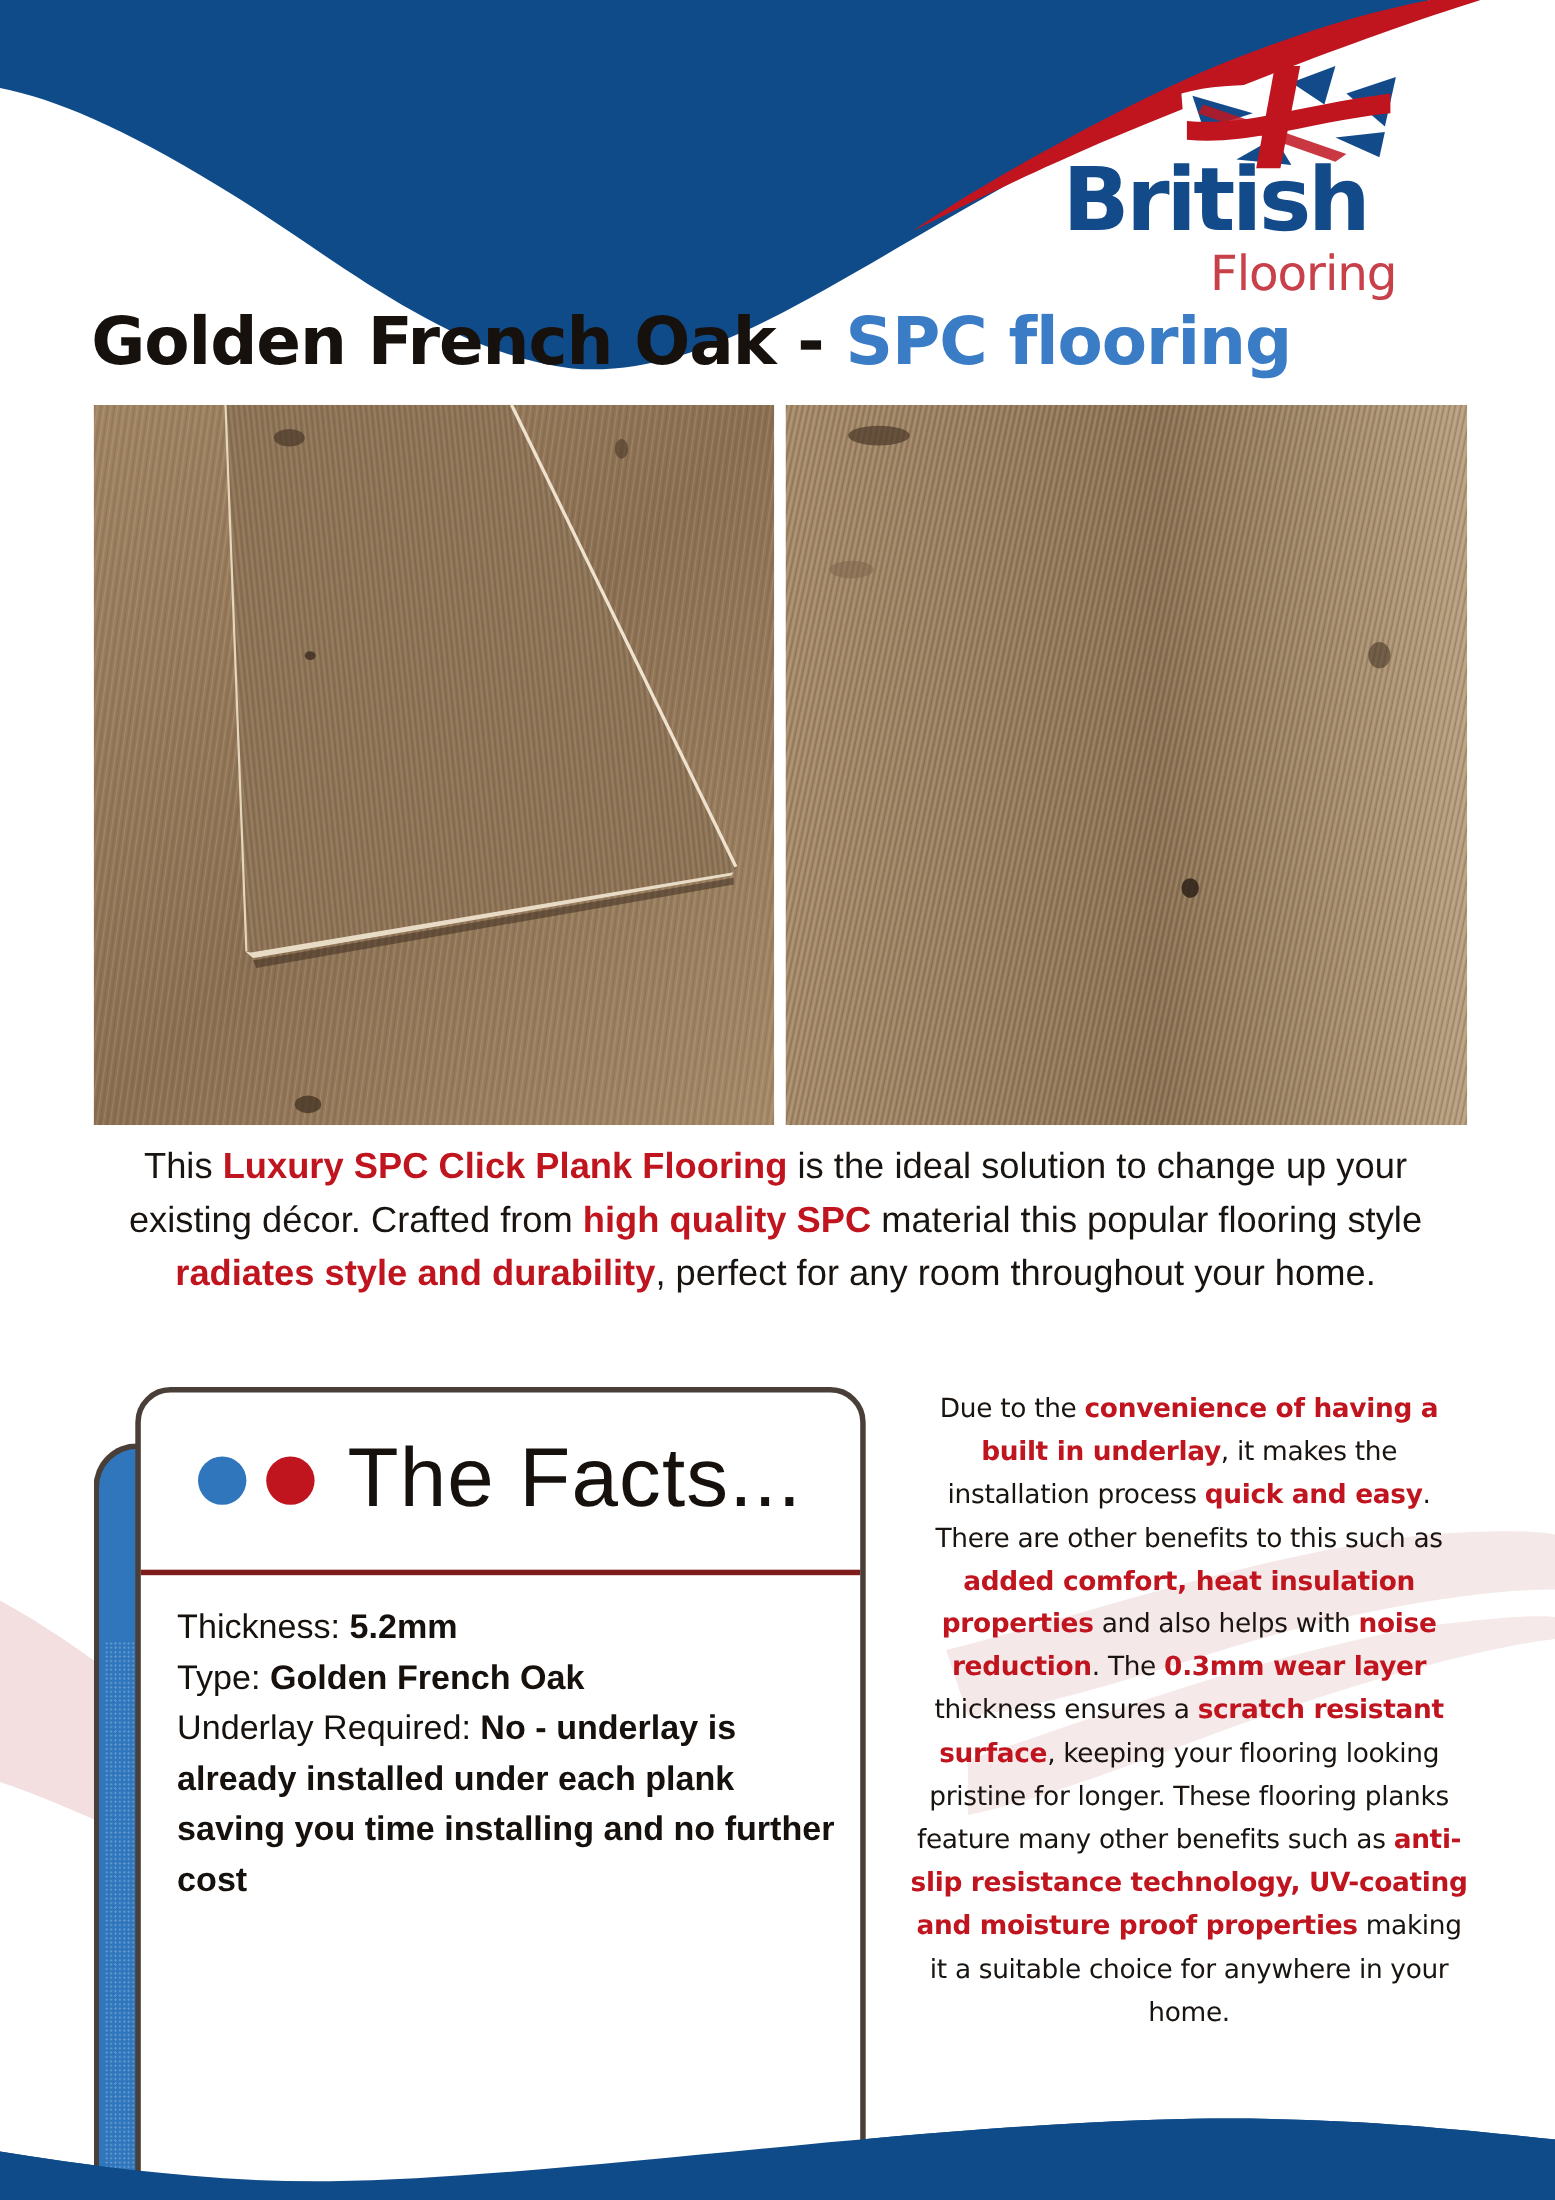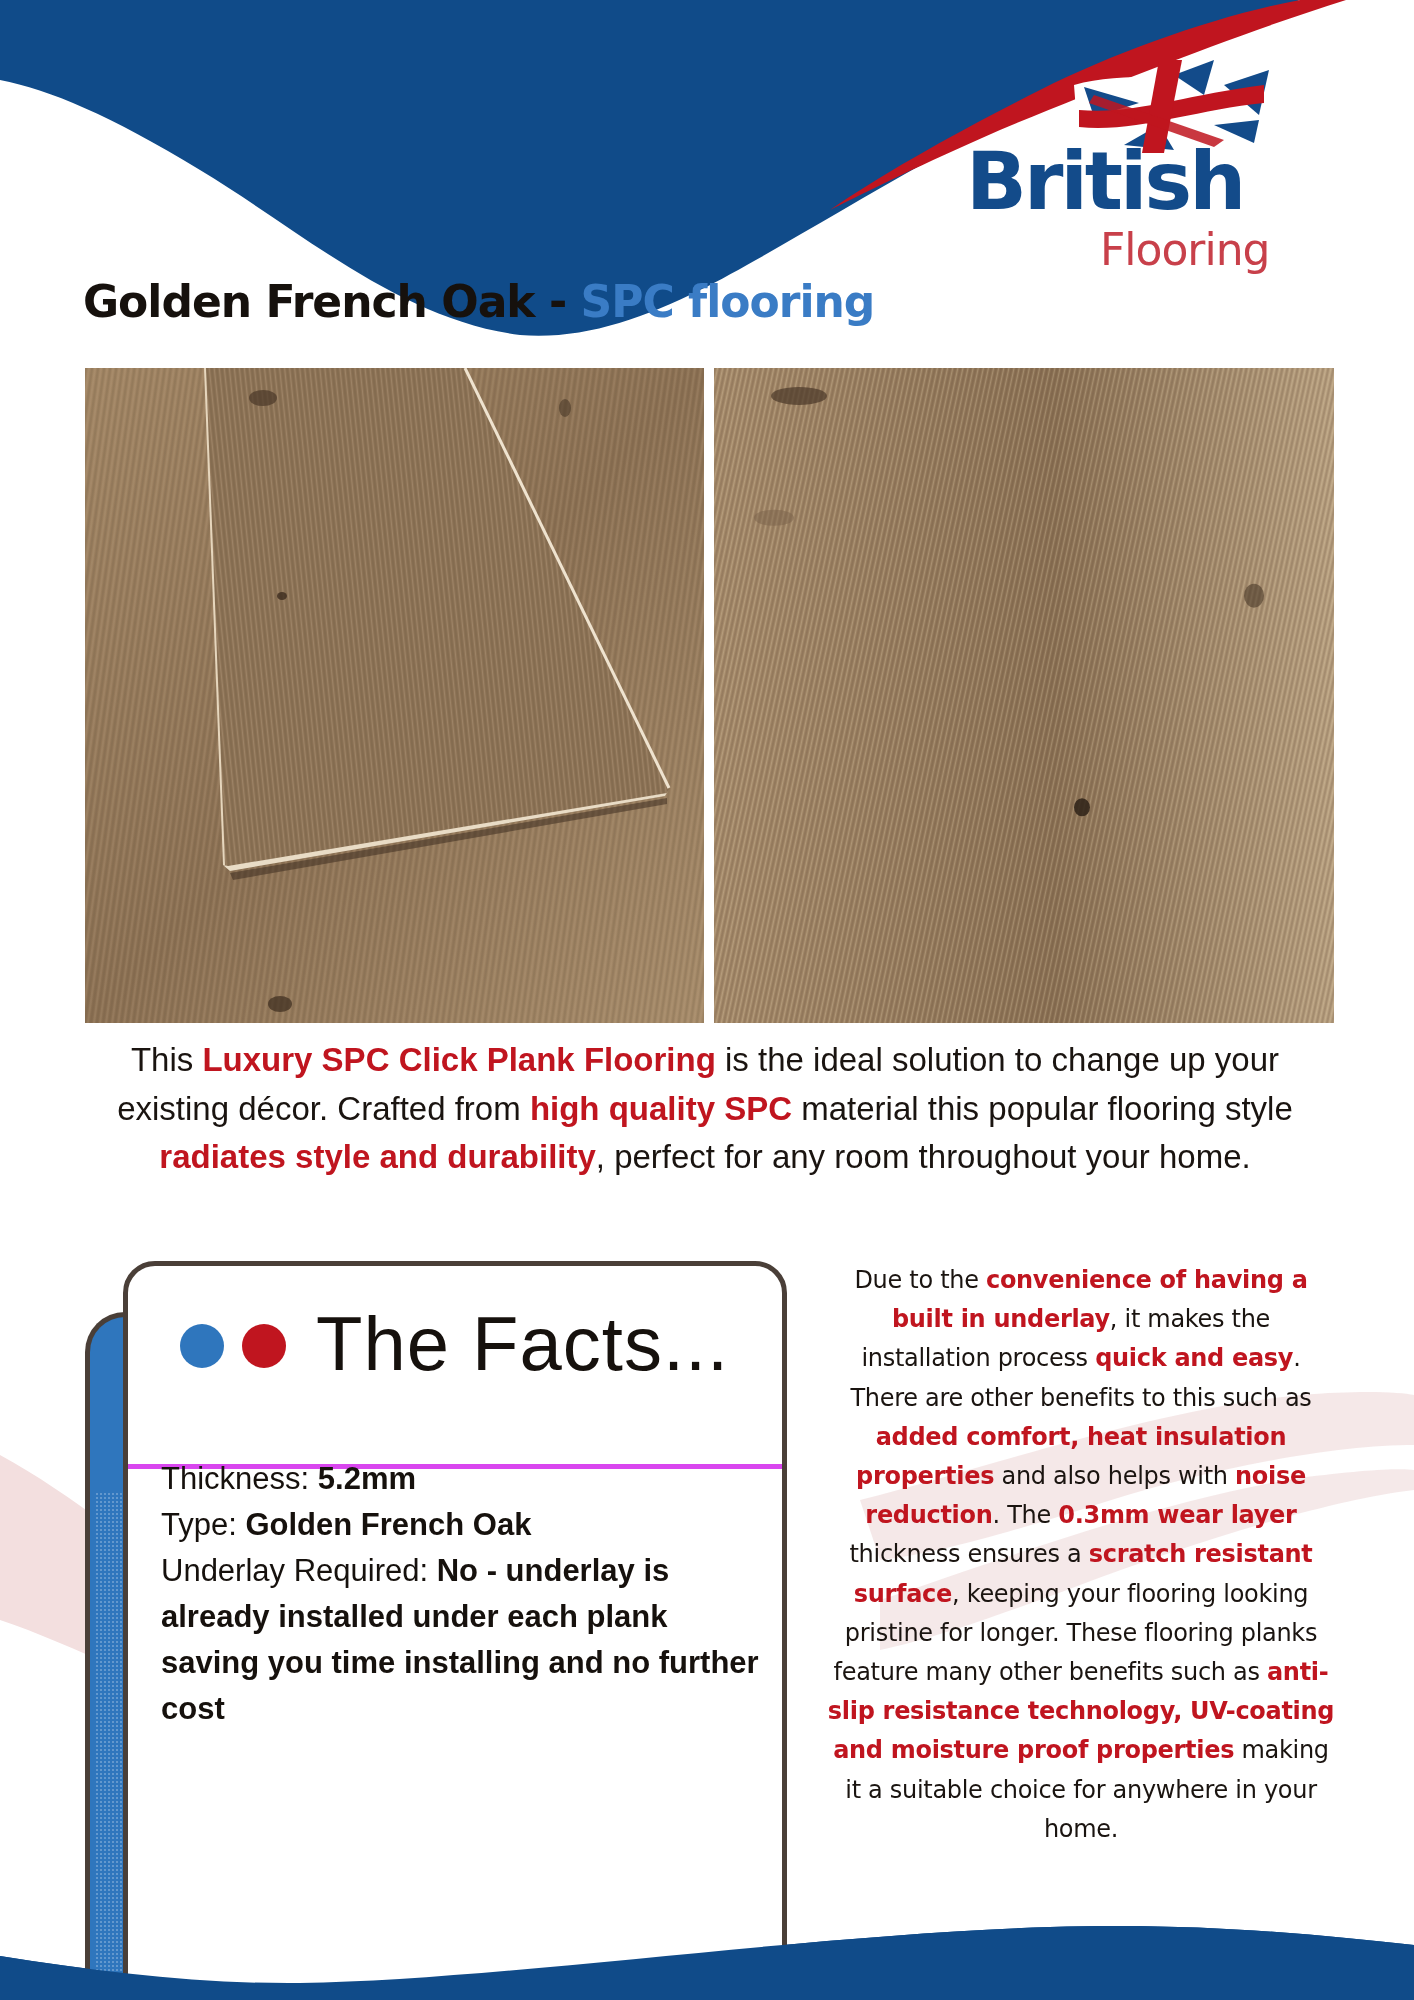--- a/index.html
+++ b/index.html
@@ -8,41 +8,41 @@
 
   .bg-svg { position: absolute; left: 0; top: 0; width: 1414px; height: 2000px; z-index: 0; }
 
   
   .logo { position: absolute; left: 964px; top: 50px; width: 300px; height: 235px; z-index: 3; text-align: center; }
   .logo-flag { position: absolute; left: 100px; top: 5px; width: 210px; height: 100px; }
   .logo-british { position: absolute; left: 2px; top: 92px; font-family: "DejaVu Sans", sans-serif; font-weight: bold; font-size: 80px; letter-spacing: -3px; color: #134b8a; line-height: 1; }
   .logo-flooring { position: absolute; left: 136px; top: 178px; font-family: "DejaVu Sans", sans-serif; font-size: 44px; color: #c8404a; letter-spacing: -1px; line-height: 1; }
 
   
-  .title { position: absolute; left: 83px; top: 276px; font-family: "DejaVu Sans", sans-serif; font-weight: bold; font-size: 44px; letter-spacing: -1px; z-index: 3; white-space: nowrap; }
+  .title { position: absolute; left: 83px; top: 276px; font-family: "DejaVu Sans", sans-serif; font-weight: bold; font-size: 60px; letter-spacing: -1px; z-index: 3; white-space: nowrap; }
   .title .t-main { color: #16110d; }
   .title .t-accent { color: #3a7cc5; }
 
   
   .photo { position: absolute; top: 368px; height: 655px; z-index: 2; overflow: hidden; }
   .photo-left { left: 85px; width: 619px; }
   .photo-right { left: 714px; width: 620px; }
   .photo svg { width: 100%; height: 100%; display: block; }
 
   
   .intro { position: absolute; left: 90px; top: 1036px; width: 1230px; text-align: center; font-family: "Liberation Sans", sans-serif; font-size: 33px; line-height: 48.5px; color: #1a1410; z-index: 3; }
   .red { color: #c0151f; font-weight: bold; }
 
   
   .facts-tab { position: absolute; left: 85px; top: 1312px; width: 60px; height: 700px; background: #2f76bd; border: 5px solid #4a3f38; border-right: none; border-radius: 40px 0 0 0; z-index: 2; }
   .facts-tab-dots { position: absolute; left: 5px; top: 175px; width: 30px; height: 500px;
     background-image: radial-gradient(circle, rgba(255,255,255,0.25) 0.8px, transparent 1px);
     background-size: 4px 4px; }
   .facts-card { position: absolute; left: 123px; top: 1261px; width: 664px; height: 760px; background: #ffffff; border: 5px solid #4a3f38; border-radius: 32px 32px 0 0; z-index: 3; }
-  .facts-header { position: absolute; left: 0; top: 0; width: 100%; height: 203px; border-bottom: 5px solid #d946ef; }
+  .facts-header { position: absolute; left: 0; top: 0; width: 100%; height: 166px; border-bottom: 5px solid #7f1d1d; }
   .dot { position: absolute; top: 58px; width: 44px; height: 44px; border-radius: 50%; }
   .dot-blue { left: 52px; background: #2f76bd; }
   .dot-red { left: 114px; background: #c0151f; }
   .facts-title { position: absolute; left: 188px; top: 40px; font-family: "Liberation Sans", sans-serif; font-size: 76px; color: #16110d; letter-spacing: 1px; white-space: nowrap; line-height: 1; }
   .facts-list { position: absolute; left: 33px; top: 190px; width: 600px; font-family: "Liberation Sans", sans-serif; font-size: 31px; line-height: 46px; color: #16110d; }
   .facts-item .val { font-weight: bold; }
 
   
   .side-text { position: absolute; left: 826px; top: 1261px; width: 510px; text-align: center; font-family: "DejaVu Sans", sans-serif; font-size: 24px; line-height: 39.2px; color: #1a1410; z-index: 3; letter-spacing: -0.3px; }
 </style>

